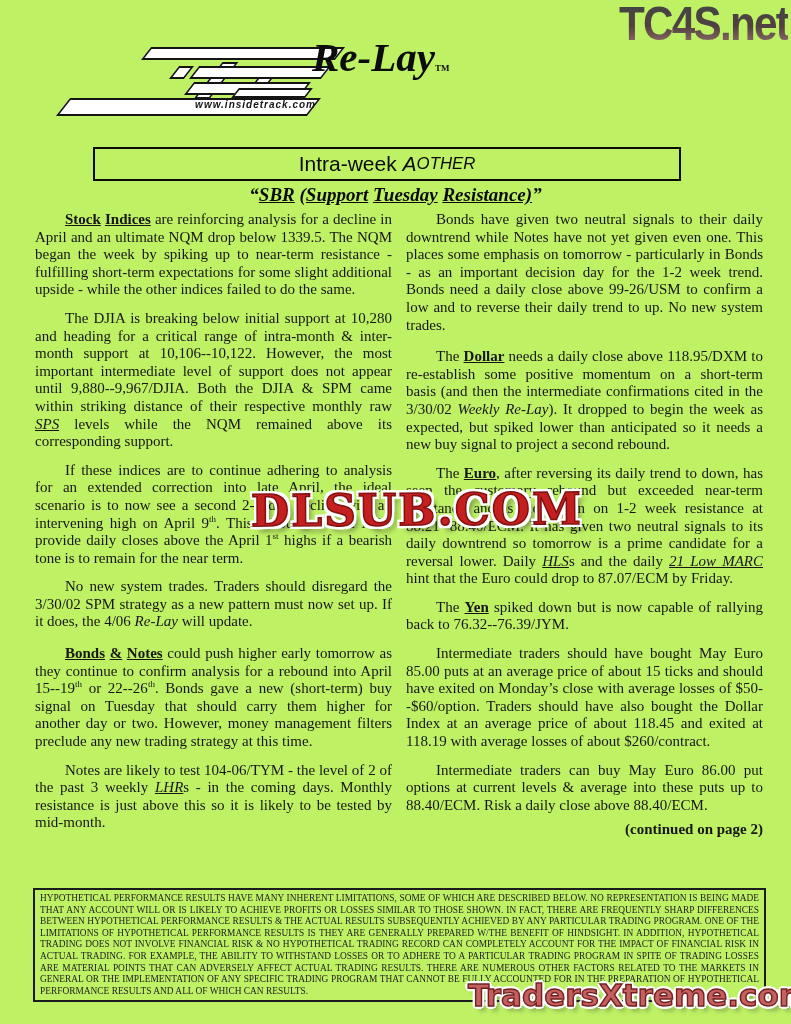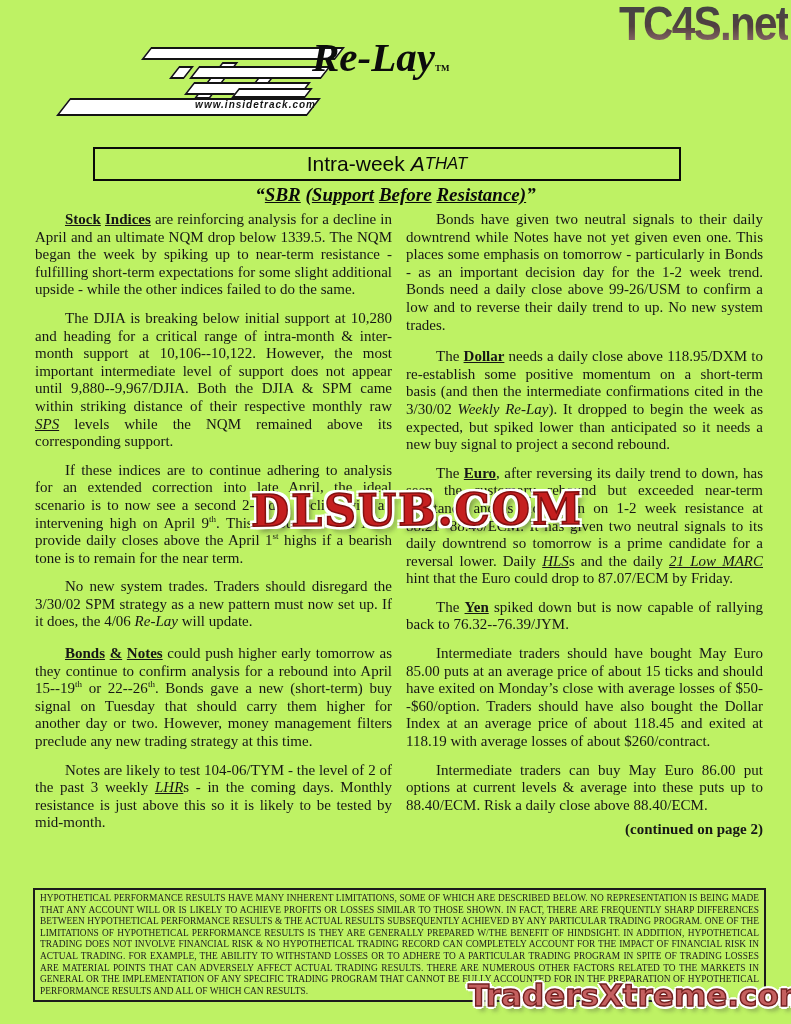--- a/index.html
+++ b/index.html
@@ -123,23 +123,23 @@
     <div class="ls ls-mid1"></div>
     <div class="ls ls-mid2"></div>
     <div class="ls ls-foot"></div>
     <div class="ls ls-base"></div>
     <div class="logo-site">www.insidetrack.com</div>
     <div class="brand">
       <div class="l2"><span>Re-Lay</span><span class="tm">TM</span></div>
     </div>
   </div>
 
-  <div class="alert-box"><span>Intra-week </span><span class="rt-i">A</span><span class="rt-i rt-sc">THAT</span></div>
+  <div class="alert-box"><span>Intra-week </span><span class="rt-i">A</span><span class="rt-i rt-sc">OTHER</span></div>
 
-  <div class="subtitle"><span>“</span><span class="rt-u">SBR</span><span> (</span><span class="rt-u">Support</span><span> </span><span class="rt-u">Before</span><span> </span><span class="rt-u">Resistance)</span><span>”</span></div>
+  <div class="subtitle"><span>“</span><span class="rt-u">SBR</span><span> (</span><span class="rt-u">Support</span><span> </span><span class="rt-u">Tuesday</span><span> </span><span class="rt-u">Resistance)</span><span>”</span></div>
 
   <div class="col col-left">
     <p><span class="rt-b rt-u">Stock</span><span class="rt-b"> </span><span class="rt-b rt-u">Indices</span><span> are reinforcing analysis for a decline in April and an ultimate NQM drop below 1339.5.  The NQM began the week by spiking up to near-term resistance - fulfilling short-term expectations for some slight additional upside - while the other indices failed to do the same.</span></p>
     <p><span>The DJIA is breaking below initial support at 10,280 and heading for a critical range of intra-month &amp; inter-month support at 10,106--10,122.  However, the most important intermediate level of support does not appear until 9,880--9,967/DJIA.  Both the DJIA &amp; SPM came within striking distance of their respective monthly raw </span><span class="rt-i rt-u">SPS</span><span> levels while the NQM remained above its corresponding support.</span></p>
     <p><span>If these indices are to continue adhering to analysis for an extended correction into late April, the ideal scenario is to now see a second 2-3 day decline with an intervening high on April 9</span><span class="rt-sup">th</span><span>.  This rebound should NOT provide daily closes above the April 1</span><span class="rt-sup">st</span><span> highs if a bearish tone is to remain for the near term.</span></p>
     <p><span>No new system trades.  Traders should disregard the 3/30/02 SPM strategy as a new pattern must now set up.  If it does, the 4/06 </span><span class="rt-i">Re-Lay</span><span> will update.</span></p>
     <p class="sec"><span class="rt-b rt-u">Bonds</span><span class="rt-b"> </span><span class="rt-b rt-u">&amp;</span><span class="rt-b"> </span><span class="rt-b rt-u">Notes</span><span> could push higher early tomorrow as they continue to confirm analysis for a rebound into April 15--19</span><span class="rt-sup">th</span><span> or 22--26</span><span class="rt-sup">th</span><span>.  Bonds gave a new (short-term) buy signal on Tuesday that should carry them higher for another day or two.  However, money management filters preclude any new trading strategy at this time.</span></p>
     <p><span>Notes are likely to test 104-06/TYM - the level of 2 of the past 3 weekly </span><span class="rt-i rt-u">LHR</span><span>s - in the coming days.  Monthly resistance is just above this so it is likely to be tested by mid-month.</span></p>
   </div>
 

